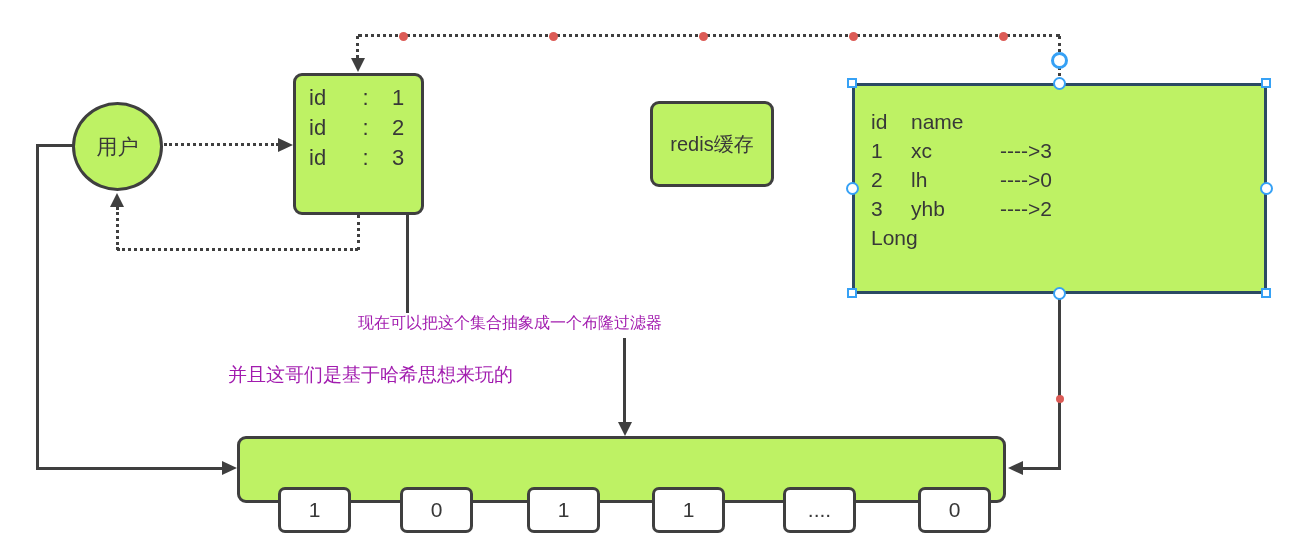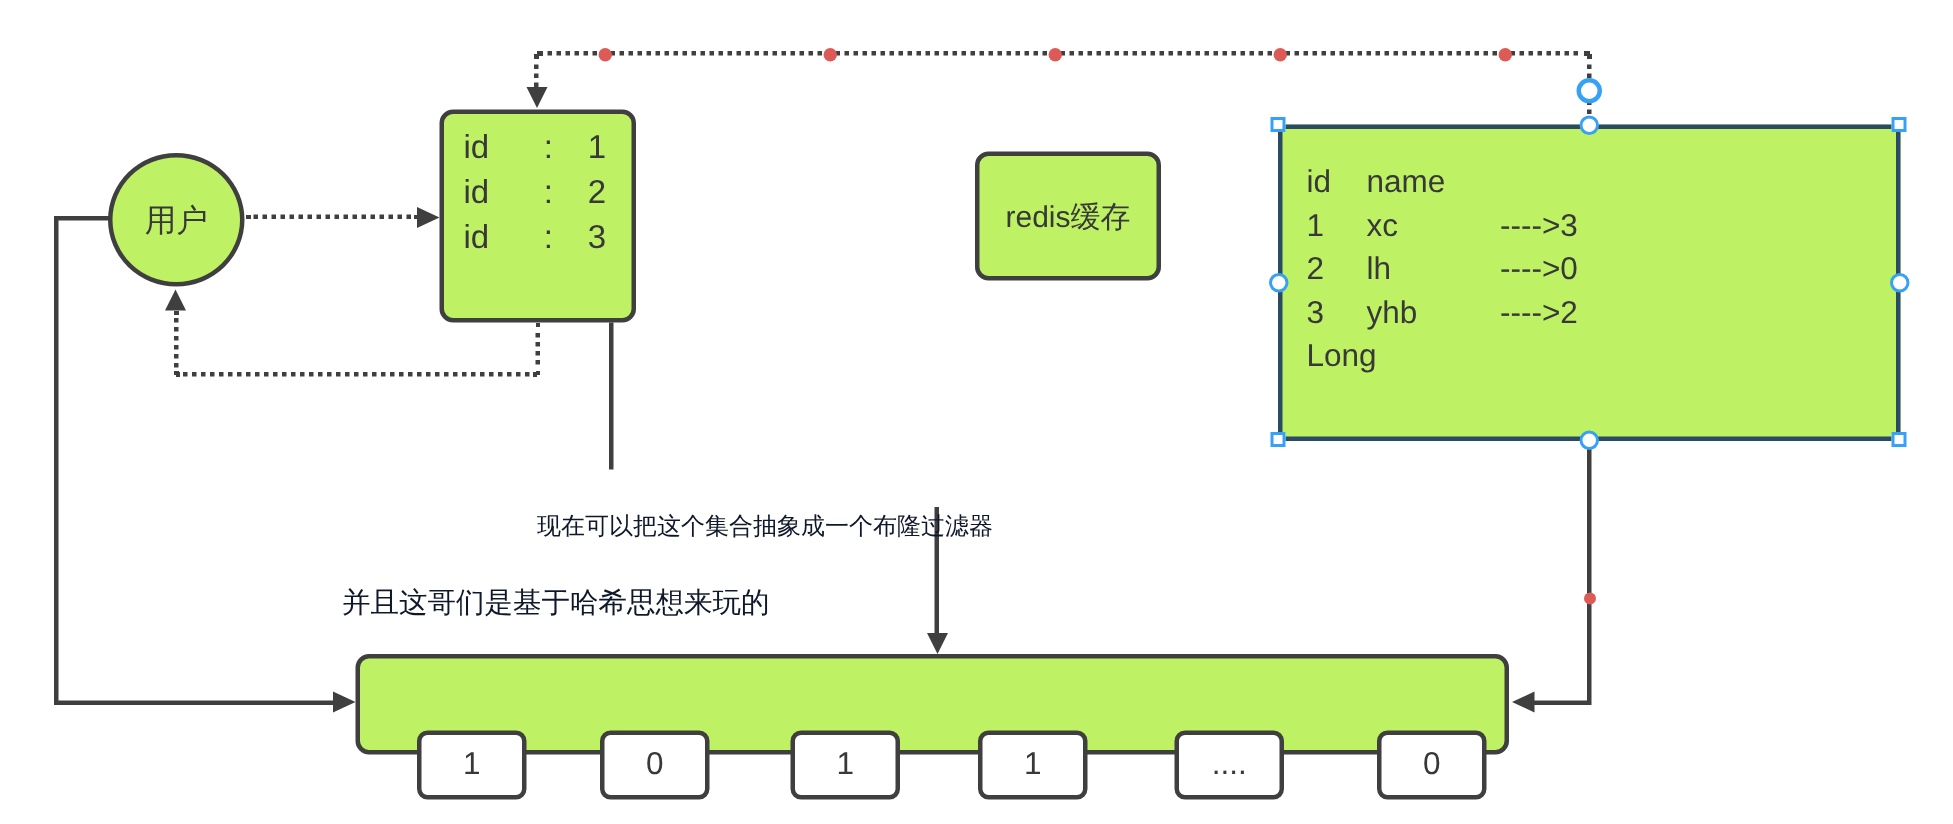--- a/index.html
+++ b/index.html
@@ -33,21 +33,21 @@
   #id-box .s{width:33px;text-align:center;}
   #id-box .v{width:32px;text-align:center;}
   
   #redis-box{display:flex;align-items:center;justify-content:center;font-size:20px;}
   
   #record-box{border-color:#2b4a63;padding:21px 0 0 16px;font-size:21px;}
   #record-box .row{display:flex;line-height:29px;}
   #record-box .c1{width:40px;}
   #record-box .c2{width:89px;}
   
-  .note{position:absolute;white-space:nowrap;color:#0f172a;margin-top:28px;}
+  .note{position:absolute;white-space:nowrap;color:#a21caf;}
   #note-bloom{font-size:16px;}
   #note-array{font-size:19px;line-height:24px;}
   
   .bitcell{position:absolute;box-sizing:border-box;width:73px;height:46px;border:3px solid #3f3f3f;
     border-radius:7px;background:#fff;display:flex;align-items:center;justify-content:center;font-size:21px;}
 </style>
 </head>
 <body>
 
 <div id="canvas">

